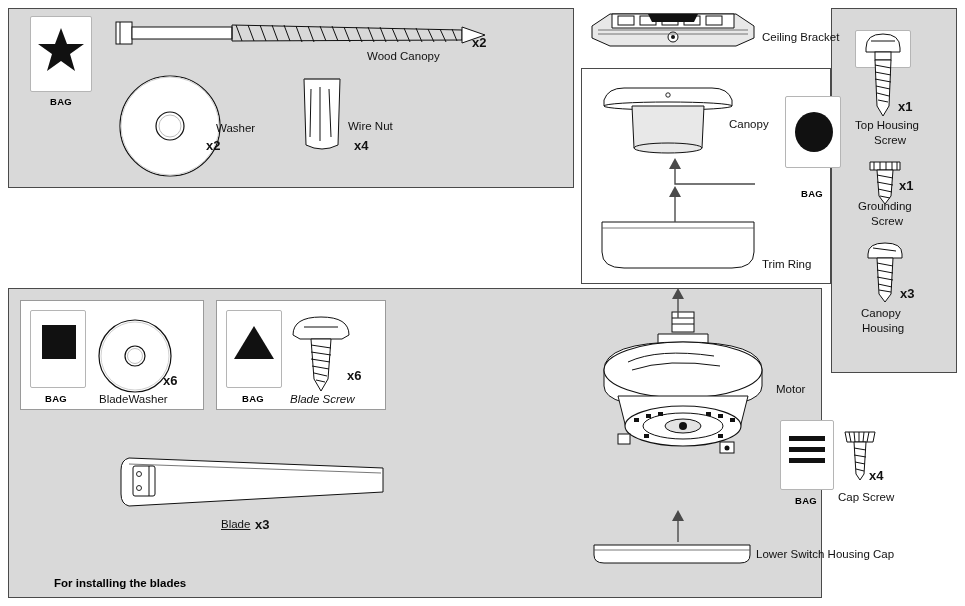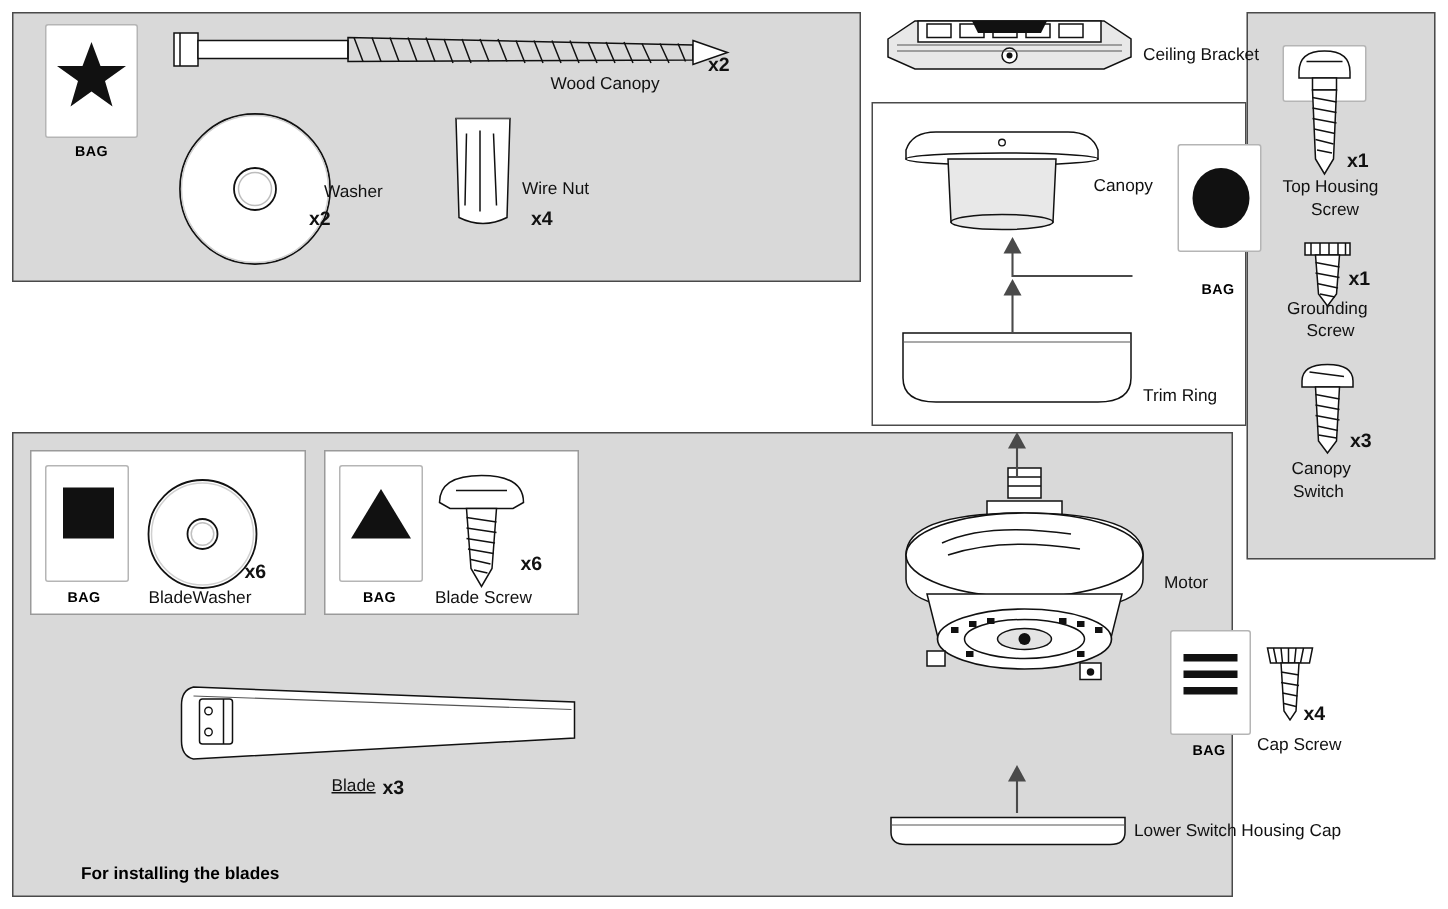--- a/index.html
+++ b/index.html
@@ -165,21 +165,21 @@
   <svg style="left:864px;top:240px;width:44px;height:64px;" viewBox="0 0 44 64">
     <path class="fillwht" d="M4,14 Q4,3 21,3 Q38,3 38,14 L38,18 L4,18 Z"></path>
     <path class="ln" d="M9,8 L32,11"></path>
     <path class="fillwht" d="M13,18 L29,18 L27,54 L21,62 L15,54 Z"></path>
     <g class="ln">
       <path d="M13,23 L29,26 M13,30 L29,33 M13,37 L29,40 M14,44 L28,47 M15,50 L27,52"></path>
     </g>
   </svg>
   <div class="lbl qty" style="left:900px;top:286px;font-size:13px;">x3</div>
   <div class="lbl" style="left:861px;top:307px;">Canopy</div>
-  <div class="lbl" style="left:862px;top:322px;">Switch</div>
+  <div class="lbl" style="left:862px;top:322px;">Housing</div>
 
 
   <div class="panel" style="left:8px;top:288px;width:814px;height:310px;"></div>
 
   <div class="bagbox" style="left:20px;top:300px;width:184px;height:110px;"></div>
   <div class="bagcard" style="left:30px;top:310px;width:56px;height:78px;"></div>
   <svg style="left:40px;top:322px;width:38px;height:40px;" viewBox="0 0 38 40">
     <rect class="fillblk" x="2" y="3" width="34" height="34"></rect>
   </svg>
   <div class="bagtext" style="left:45px;top:393px;">BAG</div>
@@ -202,21 +202,21 @@
 
   <svg style="left:290px;top:313px;width:62px;height:82px;" viewBox="0 0 62 82">
     <path class="fillwht" d="M3,22 Q3,4 31,4 Q59,4 59,22 L52,26 L10,26 Z"></path>
     <path class="ln" d="M14,14 L48,14"></path>
     <path class="fillwht" d="M21,26 L41,26 L38,66 L31,78 L24,66 Z"></path>
     <g class="ln">
       <path d="M21,32 L41,35 M21,39 L41,42 M21,46 L40,49 M22,53 L39,56 M24,60 L37,63 M26,67 L35,69"></path>
     </g>
   </svg>
   <div class="lbl qty" style="left:347px;top:368px;font-size:13px;">x6</div>
-  <div class="lbl" style="left:290px;top:393px;">Blade Screw</div>
+  <div class="lbl" style="left:290px;top:393px;font-style:italic;">Blade Screw</div>
 
   <svg style="left:115px;top:448px;width:272px;height:68px;" viewBox="0 0 272 68">
     <path class="fillwht" d="M14,10 L268,20 L268,44 L14,58 Q6,56 6,46 L6,22 Q6,12 14,10 Z"></path>
     <path class="thin" d="M14,16 L266,25"></path>
     <rect class="fillwht" x="18" y="18" width="22" height="30" rx="2"></rect>
     <circle cx="24" cy="26" r="2.5" fill="#fff" stroke="#111" stroke-width=".9"></circle>
     <circle cx="24" cy="40" r="2.5" fill="#fff" stroke="#111" stroke-width=".9"></circle>
     <path class="ln" d="M34,18 L34,48"></path>
   </svg>
   <div class="lbl" style="left:221px;top:518px;text-decoration:underline;">Blade</div>

